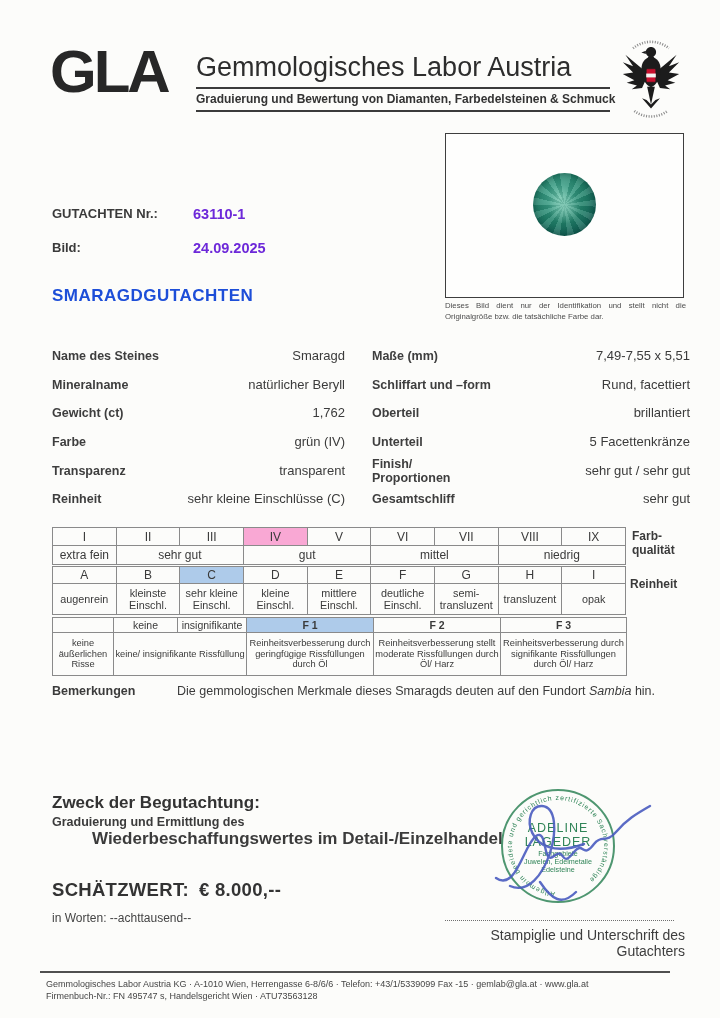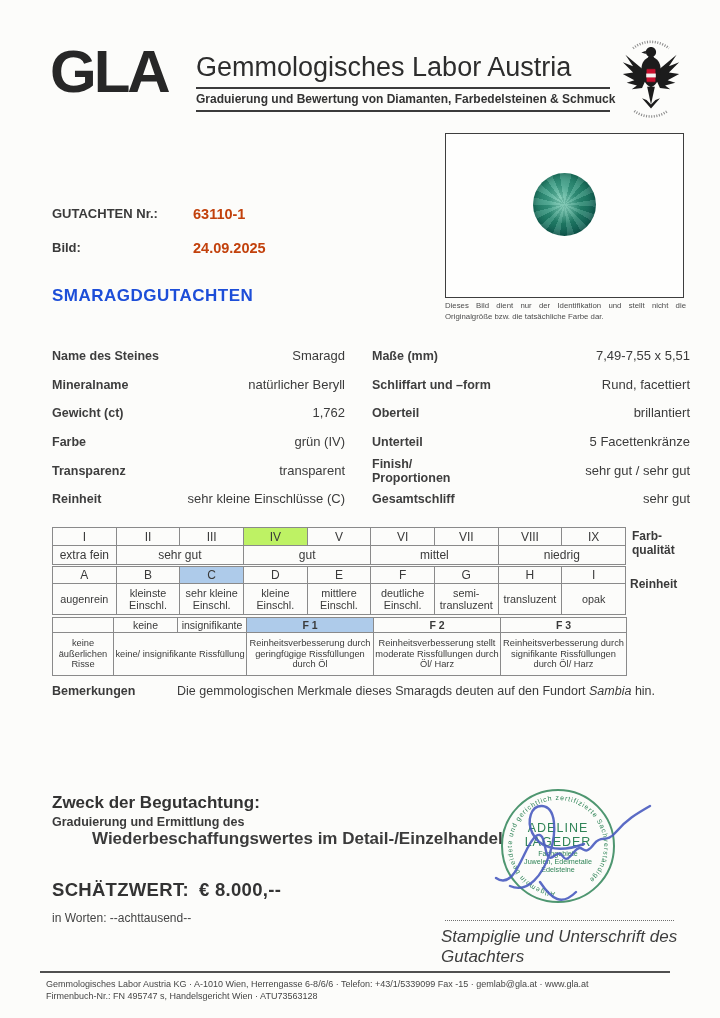--- a/index.html
+++ b/index.html
@@ -11,21 +11,21 @@
   .gla-logo{left:50px;top:42px;font-size:60px;font-weight:bold;letter-spacing:-3px;color:#272727;line-height:1;}
   .lab-title{left:196px;top:52px;font-size:27px;color:#2d2d2d;white-space:nowrap;}
   .rule{height:2px;background:#3b3b3b;}
   .rule1{left:196px;top:87px;width:414px;}
   .rule2{left:196px;top:110px;width:414px;}
   .lab-sub{left:196px;top:92px;font-size:12px;font-weight:bold;color:#333;white-space:nowrap;}
   .emblem{left:619px;top:40px;width:64px;height:78px;}
 
   
   .meta-label{font-size:13px;font-weight:bold;color:#3a3a3a;}
-  .meta-value{font-size:14.5px;font-weight:bold;color:#c2410c;}
+  .meta-value{font-size:14.5px;font-weight:bold;color:#6d28d9;}
   .doc-title{left:52px;top:286px;font-size:17px;font-weight:bold;letter-spacing:.5px;color:#1d4ed8;}
 
   
   .photo-frame{left:445px;top:133px;width:237px;height:163px;border:1.5px solid #3e3e3e;background:#fefefd;}
   .gem{position:absolute;left:87px;top:39px;width:63px;height:63px;border-radius:50%;
        background:
         radial-gradient(circle at 50% 55%, rgba(170,225,208,.55) 0%, rgba(170,225,208,0) 34%),
         repeating-conic-gradient(rgba(255,255,255,.12) 0deg 13deg, rgba(6,55,46,.14) 13deg 27deg),
         radial-gradient(circle at 42% 38%, #6fc4ac 0%, #3a9c84 24%, #22816a 48%, #146458 72%, #0c4f46 100%);
        box-shadow:inset 0 0 6px rgba(0,40,32,.45);}
@@ -64,21 +64,21 @@
   .purpose-h{left:52px;top:793px;font-size:17px;font-weight:bold;color:#333;}
   .purpose-l1{left:52px;top:815px;font-size:12.5px;font-weight:bold;}
   .purpose-l2{left:52px;top:829px;font-size:17px;font-weight:bold;margin-left:40px;}
   .val-line{left:52px;top:879px;font-size:18.5px;font-weight:bold;color:#333;letter-spacing:.3px;}
   .val-line .amt{margin-left:10px;}
   .val-words{left:52px;top:911px;font-size:12px;color:#444;}
 
   
   .stamp-svg{left:458px;top:746px;width:204px;height:204px;}
   .stamp-divider{left:445px;top:920px;width:229px;border-top:1.5px dotted #6f6f6f;}
-  .stamp-caption{left:441px;top:927px;width:244px;font-size:17px;color:#3d3d3d;text-align:left;font-style:italic;}
+  .stamp-caption{left:441px;top:927px;width:244px;font-size:14px;color:#3d3d3d;text-align:right;}
 
   
   .footer-rule{left:40px;top:971px;width:630px;height:2px;background:#4f4f4f;}
   .f1{left:46px;top:979px;font-size:9px;color:#454545;white-space:nowrap;}
   .f2{left:46px;top:991px;font-size:9px;color:#454545;white-space:nowrap;}
 </style>
 </head>
 <body>
 
 <div class="page">
@@ -164,21 +164,21 @@
     <span class="pl">Gesamtschliff</span>
     <span class="pv">sehr gut</span>
   </div>
 
   <table class="gt t1">
     <tbody>
         <tr class="r1">
       <td>I</td>
       <td>II</td>
       <td>III</td>
-      <td class="hl" style="background: #bef264;">IV</td>
+      <td class="hl" style="background: #f9a8d4;">IV</td>
       <td>V</td>
       <td>VI</td>
       <td>VII</td>
       <td>VIII</td>
       <td>IX</td>
     </tr>
     <tr class="r2">
       <td>extra fein</td>
       <td colspan="2">sehr gut</td>
       <td colspan="2">gut</td>

